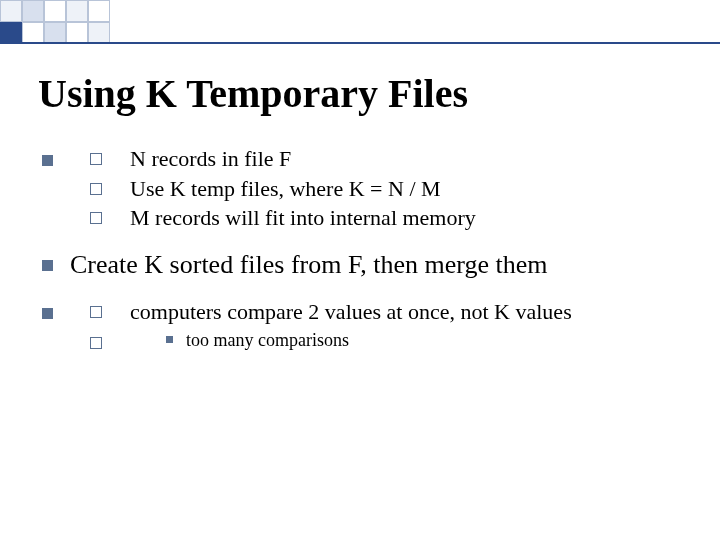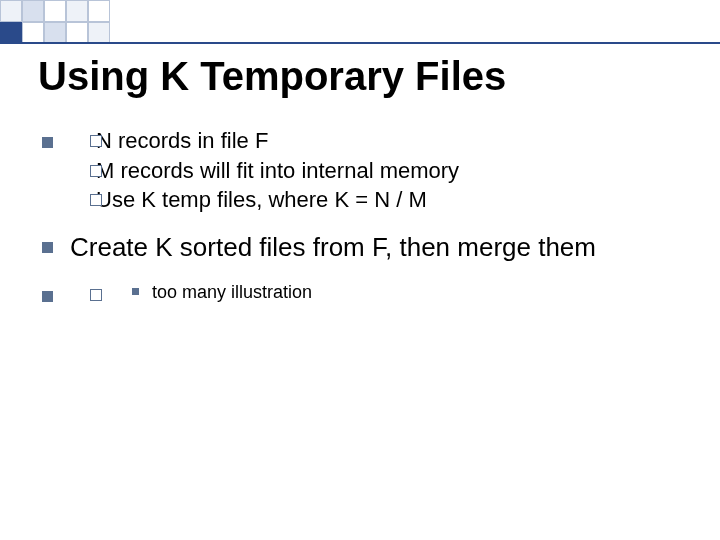--- a/index.html
+++ b/index.html
@@ -32,23 +32,24 @@
   .bar {
     position: absolute;
     top: 42px;
     left: 0;
     height: 2px;
     width: 720px;
     background: #2a4a8a;
   }
   .content {
     position: absolute;
-    top: 54px;
+    top: 70px;
     left: 38px;
     right: 0;
+    font-family: Liberation Serif, serif;
   }
   .title {
     font-size: 40px;
     font-weight: bold;
     color: #000;
     margin-bottom: 28px;
   }
   .lvl1 {
     list-style: none;
     padding-left: 4px;
@@ -72,21 +73,21 @@
   .lvl2 {
     list-style: none;
     padding-left: 20px;
     margin-top: 8px;
   }
   .lvl2 > li {
     font-size: 22px;
     color: #000;
     margin-bottom: 2px;
     position: relative;
-    padding-left: 6px;
+    padding-left: 40px;
     line-height: 1.25;
   }
   .lvl2 > li::before {
     content: "";
     position: absolute;
     left: 0;
     top: 8px;
     width: 10px;
     height: 10px;
     border: 1px solid #5a7090;
@@ -134,30 +135,31 @@
 </div>
 <div class="bar"></div>
 
 <div class="content">
   <div class="title">Using K Temporary Files</div>
 
   <ul class="lvl1">
     <li>
       <ul class="lvl2">
         <li>N records in file F</li>
+        <li>Use K temp files, where K = N / M</li>
         <li>M records will fit into internal memory</li>
-        <li>Use K temp files, where K = N / M</li>
       </ul>
     </li>
     <li>
       <span>Create K sorted files from F, then merge them</span>
     </li>
     <li>
       <ul class="lvl2">
+        <li>computers compare 2 values at once, not K values</li>
         <li>
           <ul class="lvl3">
-            <li>too many illustration</li>
+            <li>too many comparisons</li>
           </ul>
         </li>
       </ul>
     </li>
   </ul>
 </div>
 
 </body></html>

